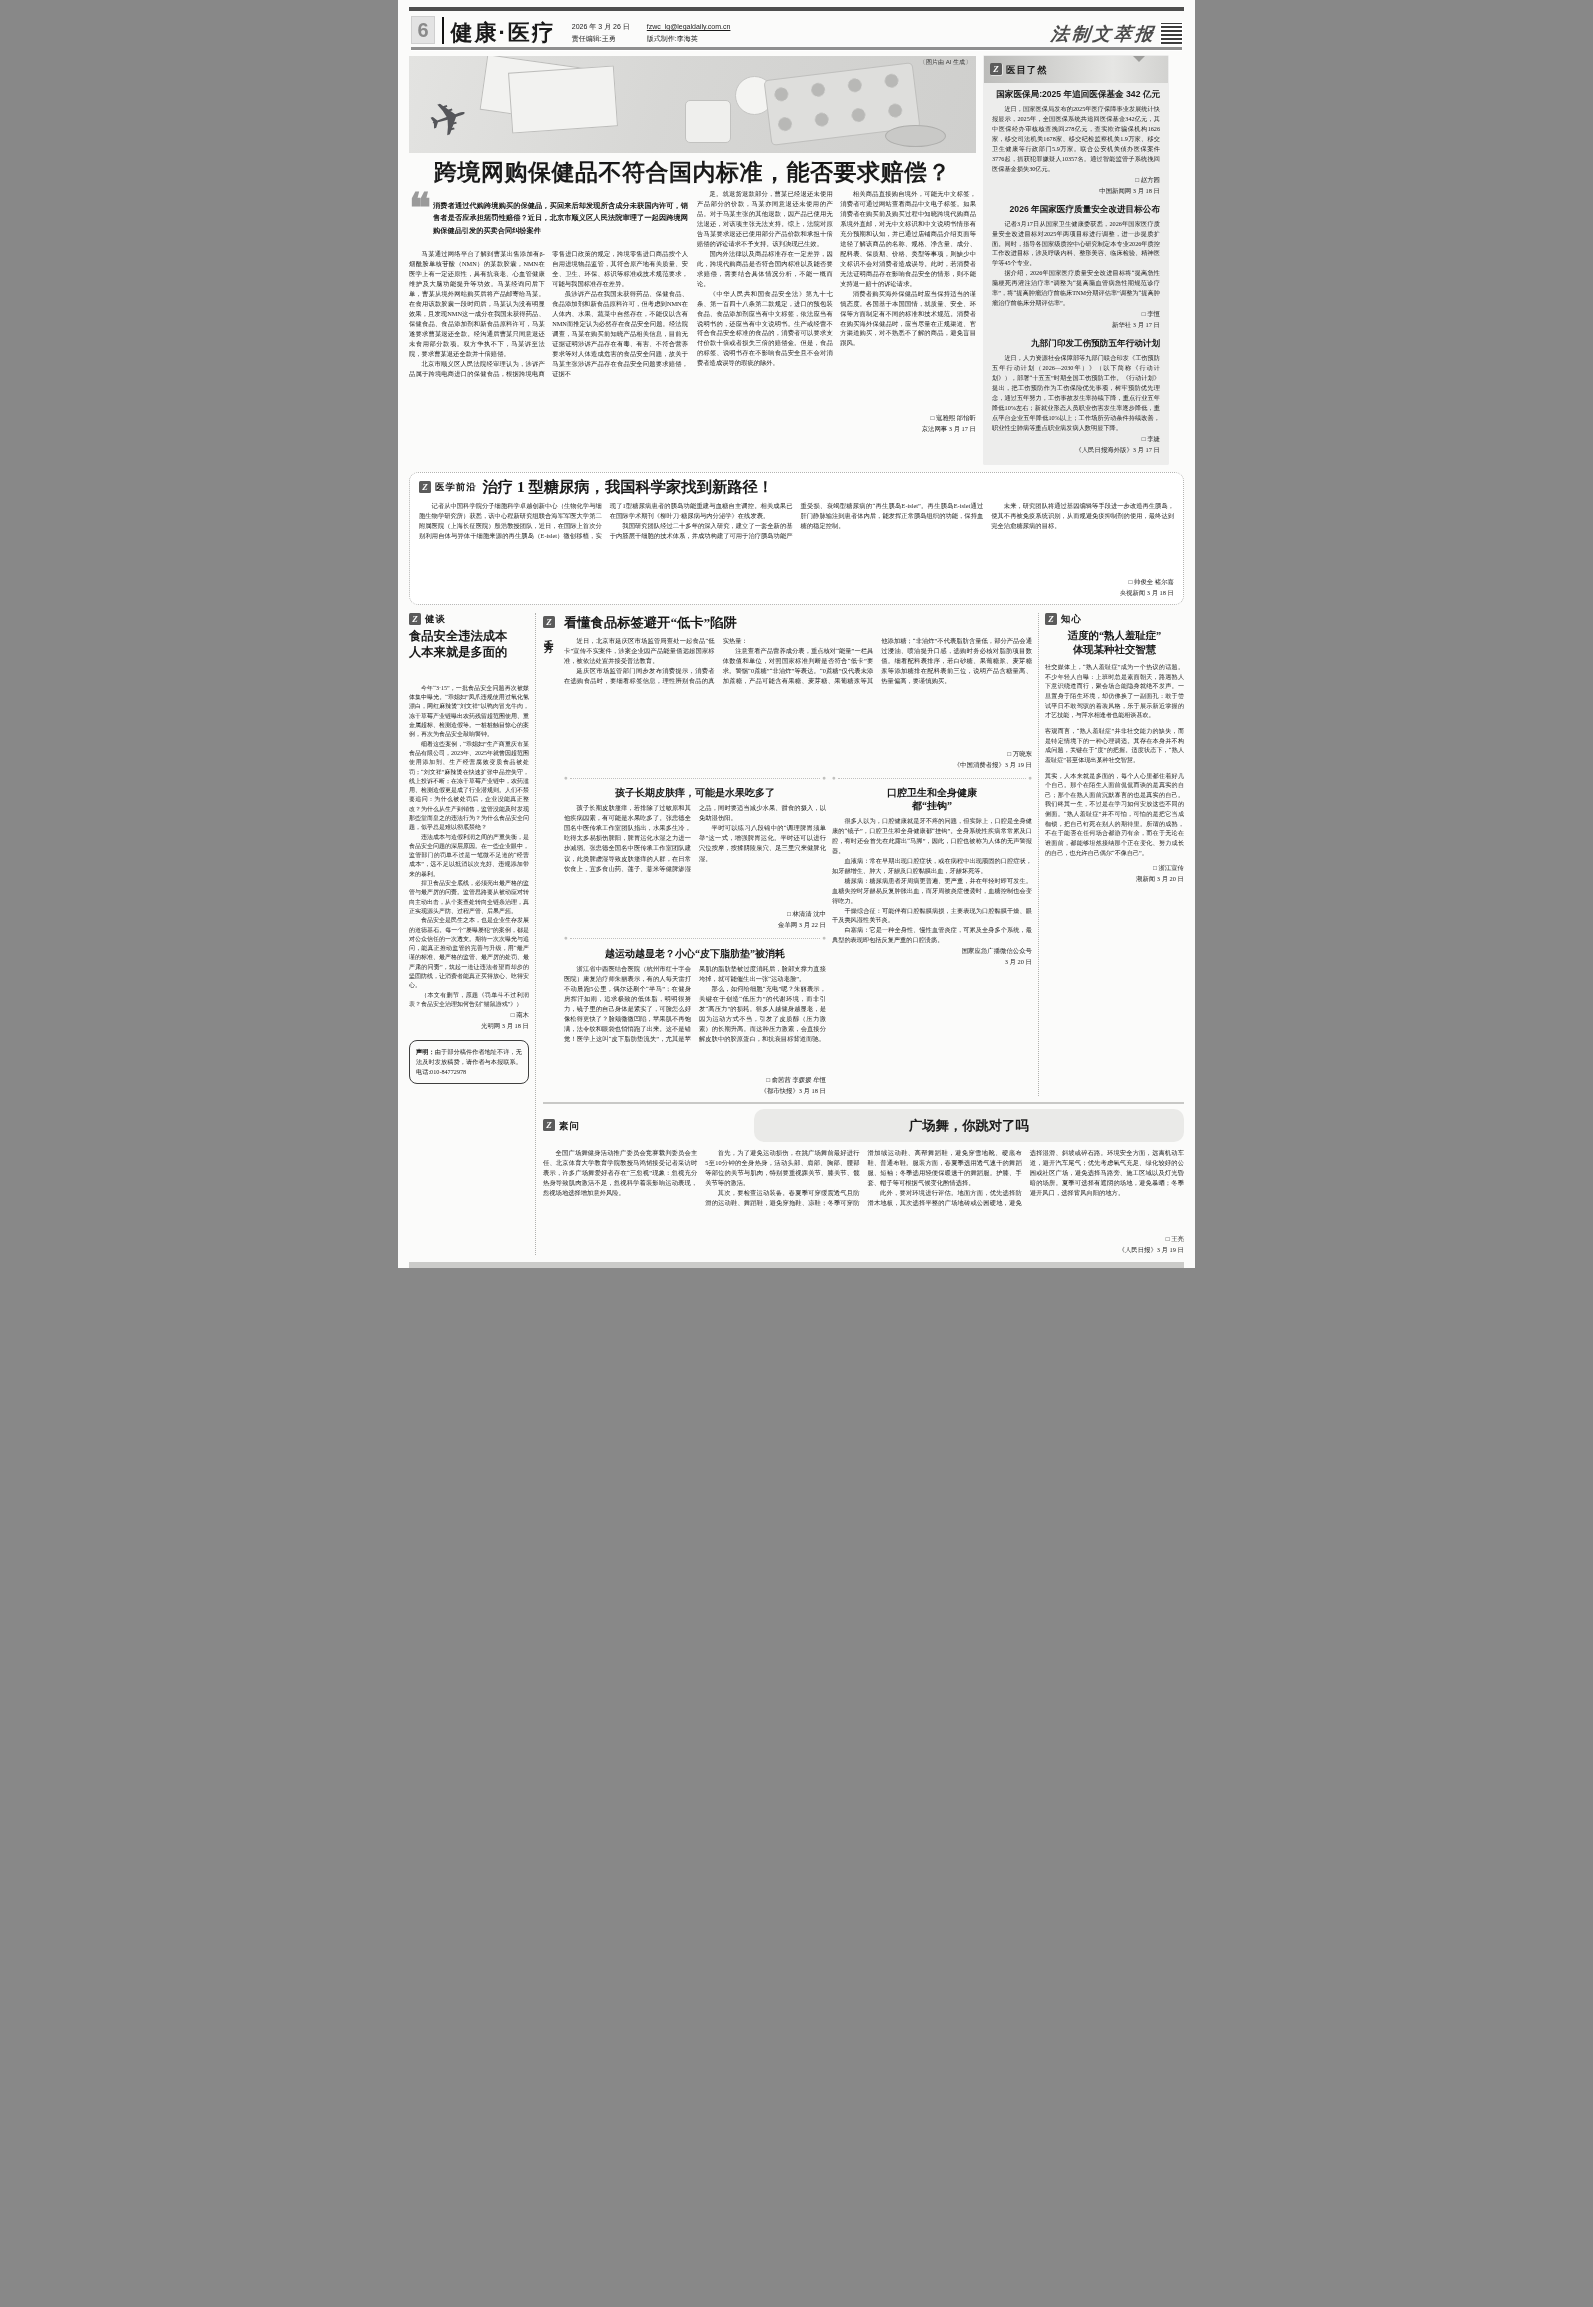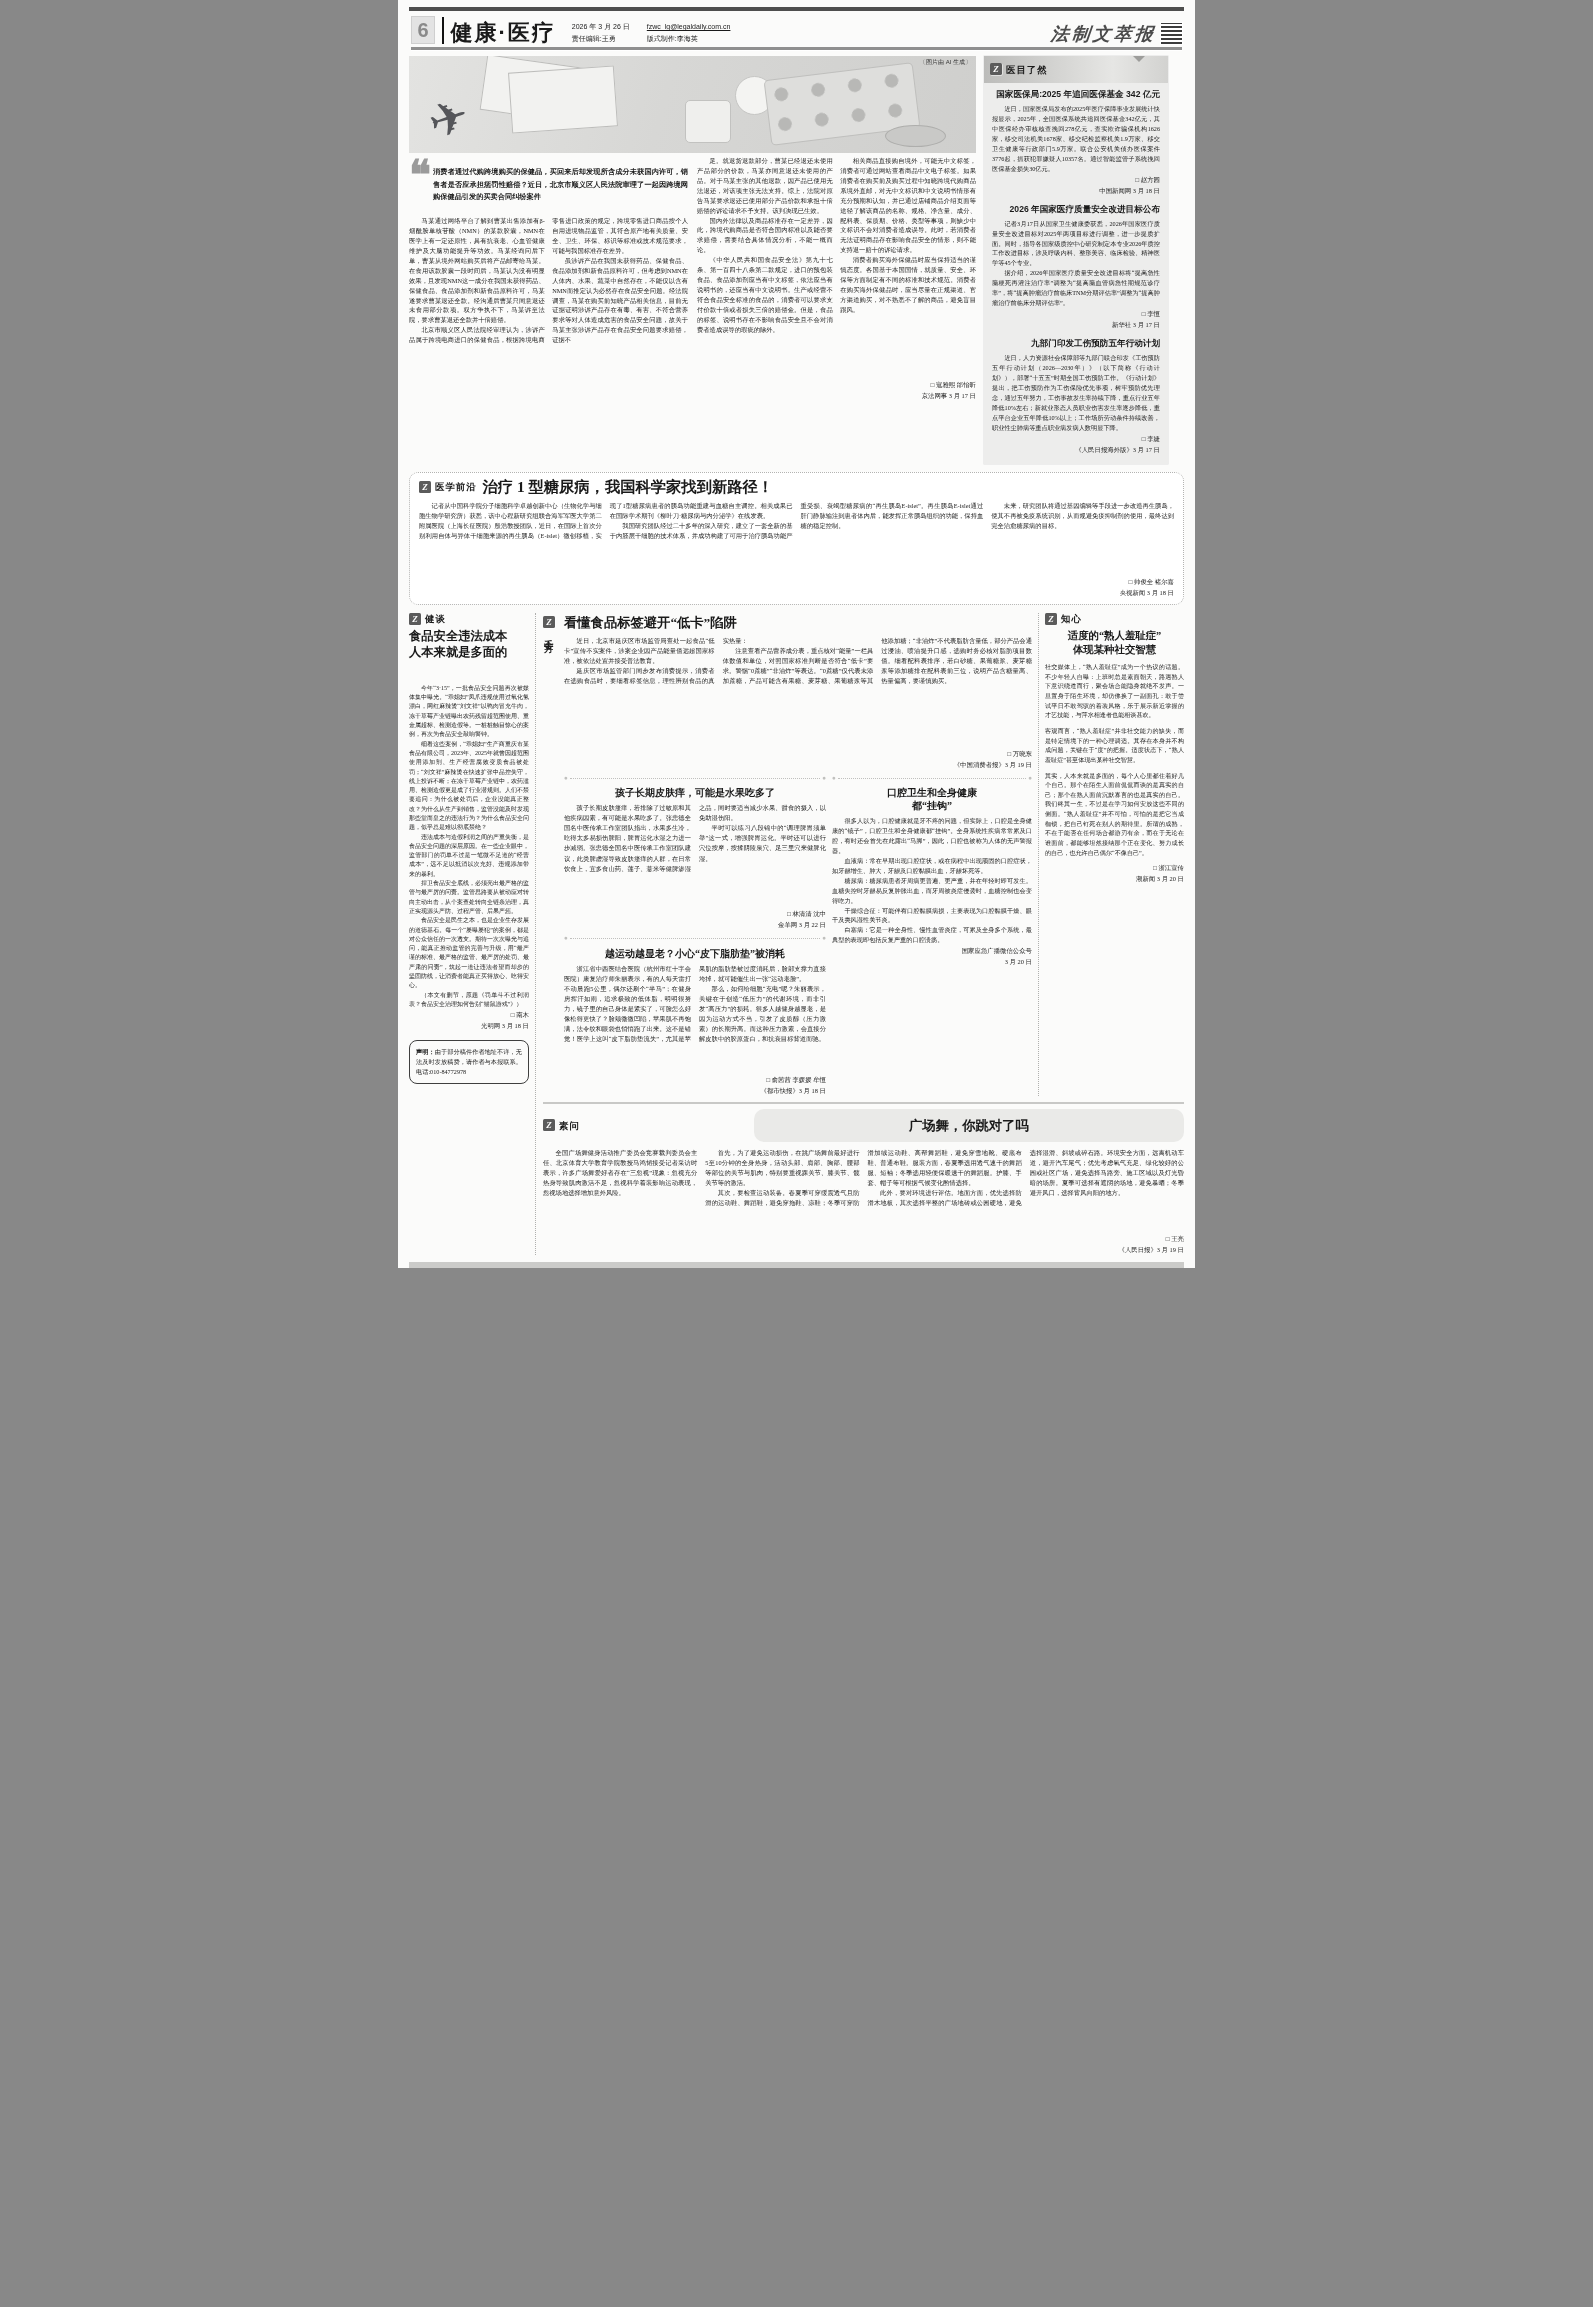--- a/index.html
+++ b/index.html
@@ -139,20 +139,21 @@
         <div class="photo">
           <span class="plane">✈</span>
           <div class="paper p1"></div>
           <div class="paper p2"></div>
           <div class="jar"></div>
           <div class="cap"></div>
           <div class="blister"></div>
           <div class="coins"></div>
           <span class="photo-caption">〔图片由 AI 生成〕</span>
         </div>
+        <h1 class="main-headline">跨境网购保健品不符合国内标准，能否要求赔偿？</h1>
         <div class="article-row">
           <div class="half h-a">
             <div class="lead-row">
               <div class="qmark">❝</div>
               <p class="lead">消费者通过代购跨境购买的保健品，买回来后却发现所含成分未获国内许可，销售者是否应承担惩罚性赔偿？近日，北京市顺义区人民法院审理了一起因跨境网购保健品引发的买卖合同纠纷案件</p>
             </div>
             <div class="bodycols">
                 <p>马某通过网络平台了解到曹某出售添加有β-烟酰胺单核苷酸（NMN）的某款胶囊，NMN在医学上有一定还原性，具有抗衰老、心血管健康维护及大脑功能提升等功效。马某经询问后下单，曹某从境外网站购买后将产品邮寄给马某。在食用该款胶囊一段时间后，马某认为没有明显效果，且发现NMN这一成分在我国未获得药品、保健食品、食品添加剂和新食品原料许可，马某遂要求曹某退还全款。经沟通后曹某只同意退还未食用部分款项。双方争执不下，马某诉至法院，要求曹某退还全款并十倍赔偿。</p>
                 <p>北京市顺义区人民法院经审理认为，涉诉产品属于跨境电商进口的保健食品，根据跨境电商零售进口政策的规定，跨境零售进口商品按个人自用进境物品监管，其符合原产地有关质量、安全、卫生、环保、标识等标准或技术规范要求，可能与我国标准存在差异。</p>
                 <p>虽涉诉产品在我国未获得药品、保健食品、食品添加剂和新食品原料许可，但考虑到NMN在人体内、水果、蔬菜中自然存在，不能仅以含有NMN而推定认为必然存在食品安全问题。经法院调查，马某在购买前知晓产品相关信息，目前无证据证明涉诉产品存在有毒、有害、不符合营养要求等对人体造成危害的食品安全问题，故关于马某主张涉诉产品存在食品安全问题要求赔偿，证据不</p>

